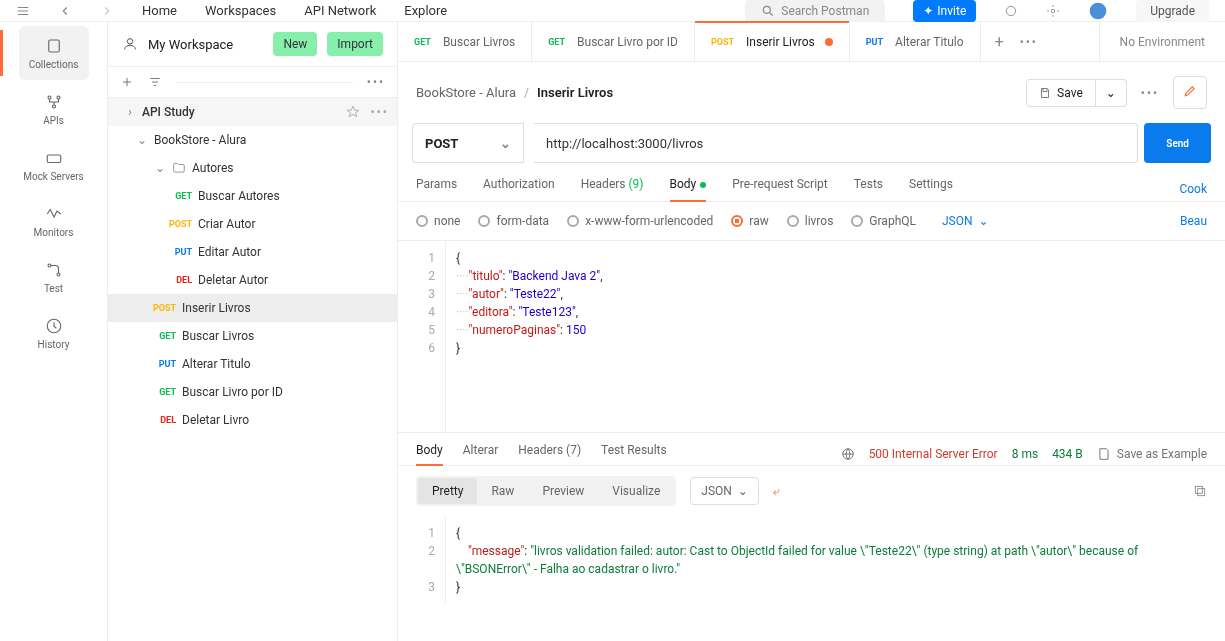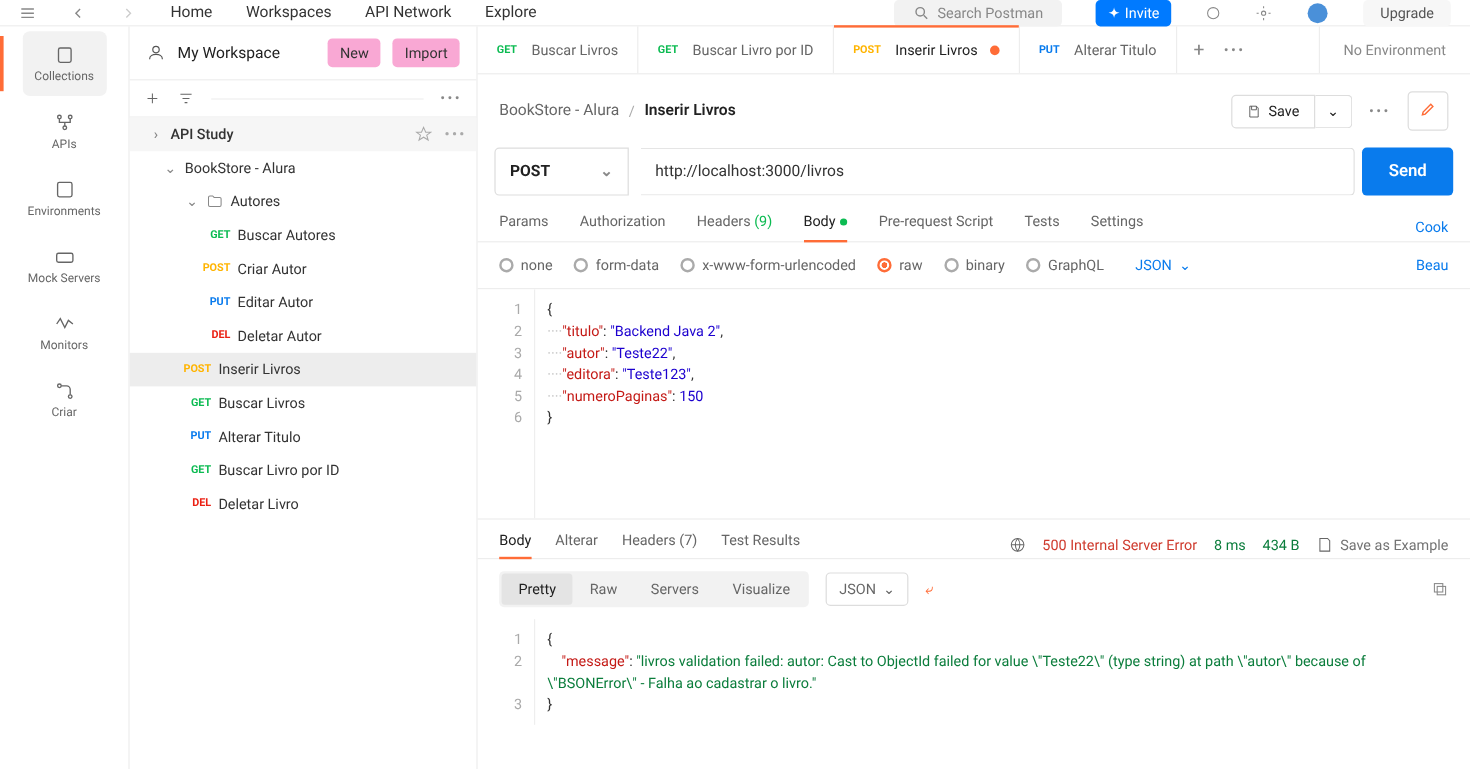--- a/index.html
+++ b/index.html
@@ -16,21 +16,21 @@
 
 .rail { width: 108px; border-right: 1px solid #ededed; display: flex; flex-direction: column; align-items: center; padding-top: 4px;}
 .rail-item { width: 70px; height: 54px; display:flex; flex-direction:column; align-items:center; justify-content:center; font-size:10px; color:#666; gap:4px; margin-bottom:2px;}
 .rail-item.active { background:#f2f2f2; border-radius:6px; position:relative;}
 .rail-item.active::before { content:""; position:absolute; left:-19px; top:4px; bottom:4px; width:3px; background:#ff6c37;}
 .rail-item svg { width:18px; height:18px; stroke:#666; fill:none; stroke-width:1.5;}
 
 .sidebar { width: 290px; border-right: 1px solid #ededed; display:flex; flex-direction:column; }
 .ws-header { display:flex; align-items:center; padding: 10px 14px; gap:10px; border-bottom:1px solid #eee;}
 .ws-header .ws-name { font-weight:400; font-size:13px; flex:1;}
-.ws-header .new-btn, .ws-header .import-btn { background:#f9a8d4; padding:5px 10px; border-radius:4px; font-size:12px; color:#333;}
+.ws-header .new-btn, .ws-header .import-btn { background:#86efac; padding:5px 10px; border-radius:4px; font-size:12px; color:#333;}
 .sb-tools { display:flex; align-items:center; padding:8px 12px; gap:14px; border-bottom:1px solid #eee;}
 .sb-tools svg{width:14px;height:14px;stroke:#666;fill:none;stroke-width:1.5;}
 .sb-tools .more { margin-left:auto; color:#888; letter-spacing:2px;}
 .tree { flex:1; overflow:auto; }
 .tree-row { display:flex; align-items:center; height:28px; padding-right:8px; font-size:12px; color:#333; cursor:pointer;}
 .tree-row.header-row { background:#f6f6f6; font-weight:500;}
 .tree-row.header-row .star{margin-left:auto;}
 .tree-row.active { background:#ededed; }
 .chev { width:24px; display:flex; justify-content:center; color:#888;}
 .indent0 { padding-left: 10px; }
@@ -58,21 +58,21 @@
 .breadcrumb-row .save-group{margin-left:auto;display:flex;align-items:center;}
 .save-btn{display:flex;align-items:center;gap:6px;border:1px solid #ddd;padding:6px 12px;border-radius:4px 0 0 4px;font-size:12px;}
 .save-chev{border:1px solid #ddd;border-left:none;padding:6px 10px;border-radius:0 4px 4px 0;}
 .bc-more{margin-left:14px;color:#888;letter-spacing:2px;}
 .edit-btn{margin-left:14px;border:1px solid #ddd;padding:7px 9px;border-radius:4px;}
 .edit-btn svg{width:14px;height:14px;stroke:#ff6c37;fill:none;stroke-width:2;}
 
 .request-row{display:flex;padding:0 14px;gap:10px;}
 .method-sel{display:flex;align-items:center;justify-content:space-between;width:112px;border:1px solid #ddd;border-radius:4px 0 0 4px;padding:0 12px;height:40px;font-weight:700;font-size:13px;}
 .url-input{flex:1;border:1px solid #ddd;border-left:none;border-radius:0 4px 4px 0;height:40px;padding:0 12px;font-size:13px;color:#333;}
-.send-btn{background:#097bed;color:#fff;padding:0 22px;height:40px;border-radius:4px;font-weight:600;font-size:14px;display:flex;align-items:center;margin-left:-4px;}
+.send-btn{background:#097bed;color:#fff;padding:0 22px;height:40px;border-radius:4px;font-weight:600;font-size:10px;display:flex;align-items:center;margin-left:-4px;}
 
 .req-tabs{display:flex;align-items:center;gap:26px;padding:14px 18px 0;font-size:12px;color:#666;border-bottom:1px solid #ededed;}
 .req-tab{padding-bottom:10px;position:relative;cursor:pointer;}
 .req-tab.active{color:#212121;}
 .req-tab.active::after{content:"";position:absolute;bottom:-1px;left:0;right:0;height:2px;background:#ff6c37;}
 .req-tab .count{color:#0cbb52;}
 .req-tab .gdot{display:inline-block;width:6px;height:6px;border-radius:50%;background:#0cbb52;margin-left:4px;vertical-align:middle;}
 .link-right{margin-left:auto;color:#097bed;cursor:pointer;}
 
 .body-types{display:flex;align-items:center;gap:18px;padding:12px 18px;font-size:12px;color:#666;border-bottom:1px solid #ededed;}
@@ -161,43 +161,44 @@
         <svg viewBox="0 0 24 24">
           <circle cx="6" cy="6" r="2"></circle>
           <circle cx="18" cy="6" r="2"></circle>
           <circle cx="12" cy="18" r="2"></circle>
           <path d="M6 8v4h12V8M12 12v4"></path>
         </svg>
         <span>APIs</span>
       </div>
     <div class="rail-item">
         <svg viewBox="0 0 24 24">
-          <rect x="4" y="4" width="16" height="16" rx="2"></rect>
-        </svg>
-        <span>Environments</span>
-      </div>
-    <div class="rail-item">
-        <svg viewBox="0 0 24 24">
           <rect x="3" y="8" width="18" height="10" rx="2"></rect>
         </svg>
         <span>Mock Servers</span>
       </div>
     <div class="rail-item">
         <svg viewBox="0 0 24 24">
           <path d="M3 12l4-6 5 10 4-8 5 4"></path>
         </svg>
         <span>Monitors</span>
       </div>
     <div class="rail-item">
         <svg viewBox="0 0 24 24">
           <circle cx="6" cy="6" r="2"></circle>
           <circle cx="18" cy="18" r="2"></circle>
           <path d="M8 6h6a4 4 0 014 4v6"></path>
         </svg>
-        <span>Criar</span>
+        <span>Test</span>
+      </div>
+    <div class="rail-item">
+        <svg viewBox="0 0 24 24">
+          <circle cx="12" cy="12" r="9"></circle>
+          <path d="M12 7v5l3 3"></path>
+        </svg>
+        <span>History</span>
       </div>
   </div>
 
   <div class="sidebar">
     <div class="ws-header">
       <svg width="16" height="16" viewBox="0 0 24 24">
           <circle cx="12" cy="8" r="4" stroke="#555" fill="none" stroke-width="1.5"></circle>
           <path d="M4 20c0-4 4-6 8-6s8 2 8 6" stroke="#555" fill="none" stroke-width="1.5"></path>
         </svg>
       <span class="ws-name">My Workspace</span>
@@ -352,21 +353,21 @@
       <span class="radio">
           <span class="r"></span>
           <span>x-www-form-urlencoded</span>
         </span>
       <span class="radio sel">
           <span class="r"></span>
           <span>raw</span>
         </span>
       <span class="radio">
           <span class="r"></span>
-          <span>binary</span>
+          <span>livros</span>
         </span>
       <span class="radio">
           <span class="r"></span>
           <span>GraphQL</span>
         </span>
       <span class="fmt-sel">
           <span>JSON</span>
           <span>⌄</span>
         </span>
       <span class="beautify">Beau</span>
@@ -401,21 +402,21 @@
             </svg>
             <span>Save as Example</span>
           </span>
       </div>
     </div>
 
     <div class="resp-tools">
       <div class="seg">
         <span class="active">Pretty</span>
         <span>Raw</span>
-        <span>Servers</span>
+        <span>Preview</span>
         <span>Visualize</span>
       </div>
       <div class="json-dd">
           <span>JSON</span>
           <span>⌄</span>
         </div>
       <span class="wrap-icon">⤶</span>
       <svg class="copy-icon" width="14" height="14" viewBox="0 0 24 24">
           <rect x="8" y="8" width="12" height="12" stroke="#888" fill="none" stroke-width="1.5"></rect>
           <rect x="4" y="4" width="12" height="12" stroke="#888" fill="none" stroke-width="1.5"></rect>

